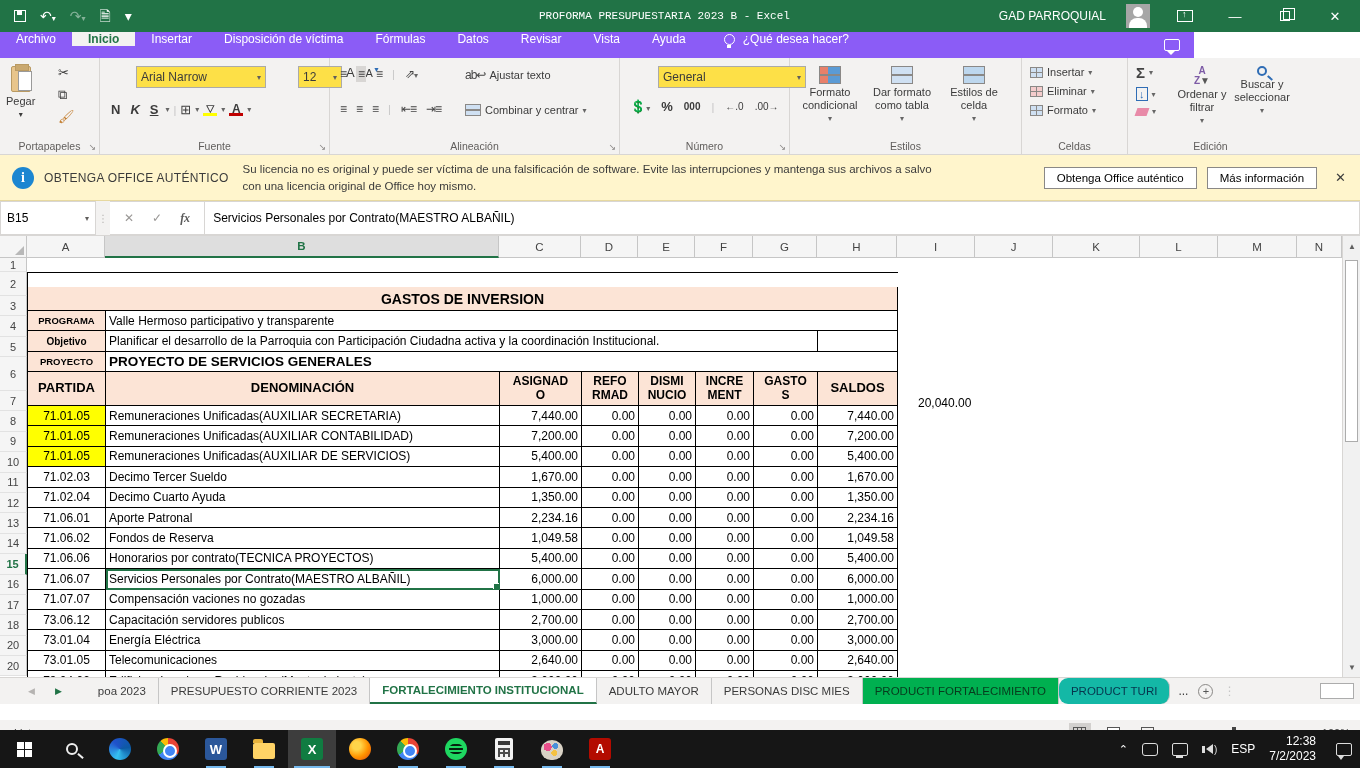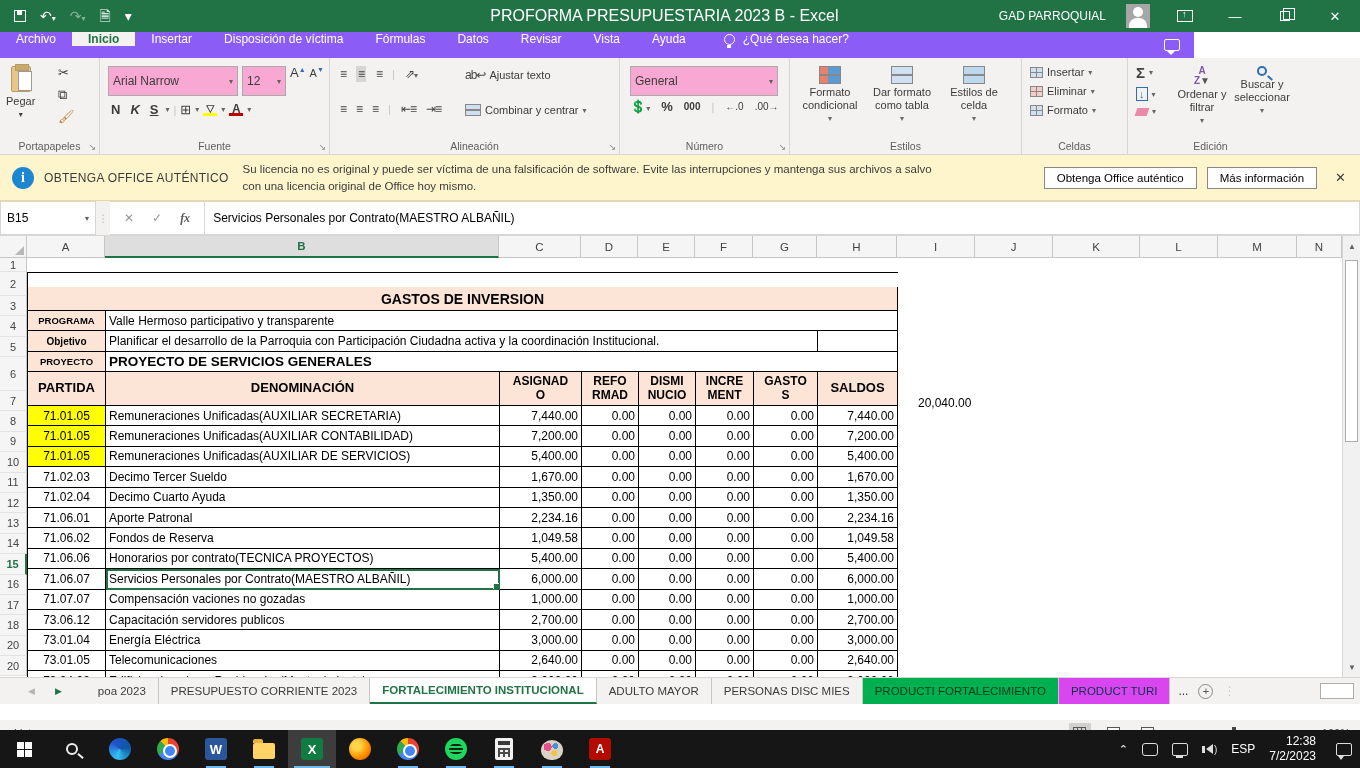--- a/index.html
+++ b/index.html
@@ -8,21 +8,21 @@
   #app { position:relative; width:1360px; height:768px; background:#fff; }
 
   
   .titlebar { left:0; top:0; width:1360px; height:32px; background:#217346; color:#fff; display:flex; align-items:center; }
   .qat { display:flex; align-items:center; gap:14px; padding-left:14px; width:330px; }
   .qat .ic { color:#fff; font-size:14px; line-height:1; cursor:pointer; }
   .savebox { width:12px; height:12px; border:1.5px solid #fff; position:relative; }
   .savebox:before { content:""; position:absolute; left:2px; top:0; width:5px; height:4px; background:#fff; }
   .dim { opacity:.45; }
   .tinycaret { font-size:8px; }
-  .title-center { flex:1; text-align:center; font-size:16px; white-space:nowrap; }
+  .title-center { flex:1; text-align:center; font-size:11px; white-space:nowrap;font-family:Liberation Mono, monospace; }
   .title-right { display:flex; align-items:center; gap:20px; padding-right:10px; }
   .username { font-size:12px; }
   .avatar { width:24px; height:24px; background:#a6a6a6; position:relative; overflow:hidden; }
   .avatar:before { content:""; position:absolute; left:7px; top:3px; width:10px; height:10px; border-radius:50%; background:#fff; }
   .avatar:after { content:""; position:absolute; left:3px; top:14px; width:18px; height:12px; border-radius:8px 8px 0 0; background:#fff; }
   .winbtn { width:30px; height:22px; display:flex; align-items:center; justify-content:center; font-size:13px; cursor:pointer; }
   .ribbonopt { width:16px; height:12px; border:1px solid #fff; position:relative; }
   .ribbonopt:before { content:"↑"; position:absolute; left:4px; top:-2px; font-size:9px; }
   .restorebox { width:10px; height:10px; border:1px solid #fff; position:relative; }
   .restorebox:before { content:""; position:absolute; left:2px; top:-4px; width:10px; height:10px; border:1px solid #fff; }
@@ -40,21 +40,21 @@
   
   .ribbonbody { left:0; top:58px; width:1360px; height:97px; background:#f3f2f1; border-bottom:1px solid #d8d6d4; font-size:11px; color:#3b3b3b; }
   .rgroup { position:absolute; top:0; height:96px; border-right:1px solid #d8d6d4; }
   .glabel { position:absolute; bottom:2px; left:0; right:0; text-align:center; color:#605e5c; font-size:10.5px; }
   .launcher { position:absolute; bottom:2px; right:3px; color:#8a8886; font-size:9px; cursor:pointer; }
   .bigbtn { display:flex; flex-direction:column; align-items:center; justify-content:flex-start; padding-top:6px; gap:3px; cursor:pointer; }
   .clipboard-ic { width:20px; height:26px; background:#e8c58b; border:1px solid #b99a63; border-radius:2px; position:relative; }
   .clipboard-ic:before { content:""; position:absolute; left:3px; top:-3px; width:12px; height:5px; background:#c9a86f; border:1px solid #b99a63; }
   .clipboard-ic:after { content:""; position:absolute; left:6px; top:4px; width:12px; height:18px; background:#fff; border:1px solid #9a9a9a; }
   .smallic { font-size:13px; line-height:1; cursor:pointer; }
-  .combo { background:#f9a8d4; border:1px solid #abaaa8; height:30px; display:flex; align-items:center; justify-content:space-between; padding:0 4px; font-size:12px; cursor:pointer; }
+  .combo { background:#fde047; border:1px solid #abaaa8; height:22px; display:flex; align-items:center; justify-content:space-between; padding:0 4px; font-size:12px; cursor:pointer;margin-left:28px; }
   .combo .car { font-size:8px; color:#605e5c; }
   .fontrow { display:flex; gap:4px; align-items:center; }
   .fmtletter { font-weight:bold; font-size:13px; cursor:pointer; padding:0 3px; }
   .underbar { display:inline-block; width:14px; height:3px; margin-top:-2px; }
   .alignic { font-size:12px; letter-spacing:-1px; cursor:pointer; color:#444; }
   .labbtn { display:flex; align-items:center; gap:4px; cursor:pointer; white-space:nowrap; }
   .stylebtn { display:flex; flex-direction:column; align-items:center; gap:2px; width:72px; text-align:center; cursor:pointer; line-height:1.2; }
   .gridic { width:22px; height:18px; border:1px solid #8a8886; background:
       linear-gradient(#cfe0f2,#cfe0f2); position:relative; }
   .gridic:before { content:""; position:absolute; inset:0;
@@ -114,21 +114,21 @@
   .vthumb { position:absolute; left:2px; top:24px; width:13px; height:182px; background:#fff; border:1px solid #acacac; cursor:grab; }
   .varrow.down { position:absolute; bottom:0; }
 
   
   .tabbar { left:0; top:677px; width:1360px; height:27px; background:#f3f2f1; border-top:1px solid #d8d6d4; display:flex; align-items:stretch; }
   .tabnav { display:flex; align-items:center; gap:20px; padding:0 24px 0 28px; }
   .tabnav span { font-size:9px; cursor:pointer; }
   .stab { display:flex; align-items:center; padding:0 12px; font-size:11.5px; color:#3b3b3b; border-right:1px solid #c6c6c6; cursor:pointer; white-space:nowrap; }
   .stab.active { background:#fff; color:#217346; font-weight:bold; border-bottom:2px solid #217346; }
   .stab.green { background:#00b050; color:#063; color:#073b1d; }
-  .stab.cyan { background:#d946ef; color:#06354d; }
+  .stab.cyan { background:#14b8a6; color:#06354d;border-radius:9px; }
   .tab-extra { display:flex; align-items:center; gap:10px; padding:0 8px; font-size:12px; color:#3b3b3b; }
   .addsheet { width:15px; height:15px; border:1px solid #8a8886; border-radius:50%; display:flex; align-items:center; justify-content:center; font-size:11px; color:#555; cursor:pointer; }
   .hscroll { margin-left:auto; align-self:center; width:34px; height:16px; background:#fff; border:1px solid #acacac; margin-right:6px; }
 
   
   .statusbar { left:0; top:720px; width:1360px; height:26px; background:#f3f2f1; display:flex; align-items:center; font-size:11px; color:#444; }
   .statusbar .mode { padding:0 14px; }
   .accic { width:13px; height:13px; border:1.5px solid #555; border-radius:50%; position:relative; margin-right:6px; }
   .accic:before { content:""; position:absolute; left:4px; top:2px; width:3px; height:3px; border-radius:50%; background:#555; }
   .accic:after { content:""; position:absolute; left:2px; top:6px; width:7px; height:4px; background:#555; clip-path:polygon(0 0,100% 0,50% 100%); }

